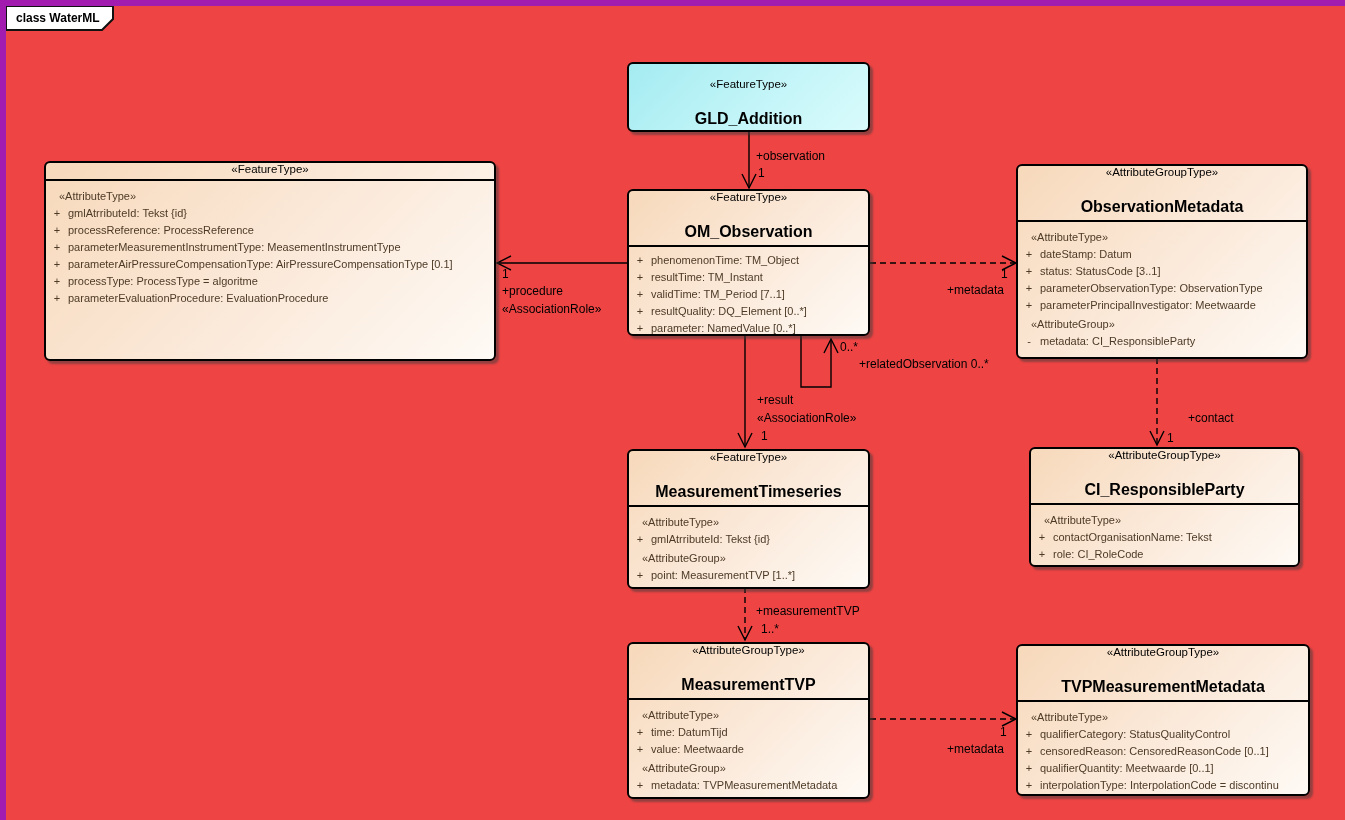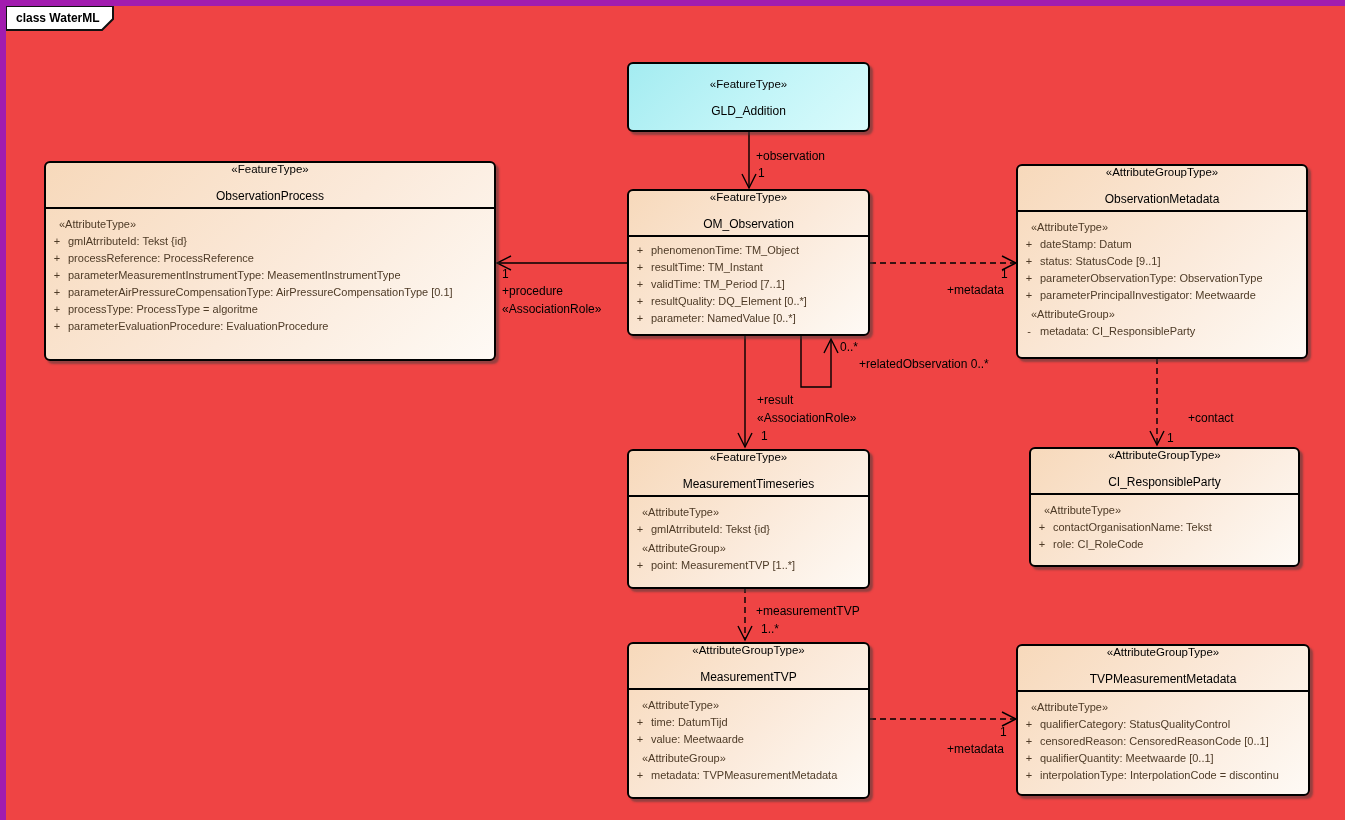--- a/index.html
+++ b/index.html
@@ -11,21 +11,21 @@
   svg.wires{position:absolute;left:0;top:0;z-index:1;}
   .uml-class{
     position:absolute;z-index:2;border:2px solid #000;border-radius:6px;
     background:linear-gradient(135deg,#f7d9bb 0%,#fbeadb 55%,#fefaf5 100%);
     box-shadow:3px 3px 2px rgba(60,60,60,.5);
     color:#000;box-sizing:border-box;overflow:hidden;
   }
   .uml-class.highlight{background:linear-gradient(135deg,#a4ecf1 0%,#c3f5f8 55%,#d9fbfc 100%);}
   .uml-head{text-align:center;padding:0 4px 4px;}
   .uml-stereo{font-size:11.5px;}
-  .uml-name{font-weight:normal;font-size:12px;margin-top:14px;}
+  .uml-name{font-weight:bold;font-size:16px;margin-top:20px;}
   .uml-body{border-top:2px solid #000;padding:5px 2px 4px 0;font-size:11px;color:#4d3a26;}
   .row{display:flex;line-height:17px;white-space:nowrap;}
   .row .vis{flex:0 0 22px;text-align:center;}
   .row.stereo{padding-left:13px;margin-top:2px;}
   .edge-label{position:absolute;z-index:3;font-size:12px;color:#000;white-space:nowrap;}
   .frame-label{position:absolute;z-index:3;left:10px;top:5px;font-size:12px;font-weight:bold;color:#000;}
 </style>
 </head>
 <body>
 
@@ -94,21 +94,20 @@
         <div class="row">
           <span class="vis">+</span>
           <span class="txt">parameter: NamedValue [0..*]</span>
         </div>
       </div>
   </div>
 
   <div class="uml-class" style="left:38px;top:155px;width:452px;height:200px;">
     <div class="uml-head">
       <div class="uml-stereo">«FeatureType»</div>
-      <div class="uml-name">ObservationProcess</div>
     </div>
     <div class="uml-body">
         <div class="row stereo">«AttributeType»</div>
         <div class="row">
           <span class="vis">+</span>
           <span class="txt">gmlAtrributeId: Tekst {id}</span>
         </div>
         <div class="row">
           <span class="vis">+</span>
           <span class="txt">processReference: ProcessReference</span>
@@ -138,21 +137,21 @@
       <div class="uml-name">ObservationMetadata</div>
     </div>
     <div class="uml-body">
         <div class="row stereo">«AttributeType»</div>
         <div class="row">
           <span class="vis">+</span>
           <span class="txt">dateStamp: Datum</span>
         </div>
         <div class="row">
           <span class="vis">+</span>
-          <span class="txt">status: StatusCode [9..1]</span>
+          <span class="txt">status: StatusCode [3..1]</span>
         </div>
         <div class="row">
           <span class="vis">+</span>
           <span class="txt">parameterObservationType: ObservationType</span>
         </div>
         <div class="row">
           <span class="vis">+</span>
           <span class="txt">parameterPrincipalInvestigator: Meetwaarde</span>
         </div>
         <div class="row stereo">«AttributeGroup»</div>

